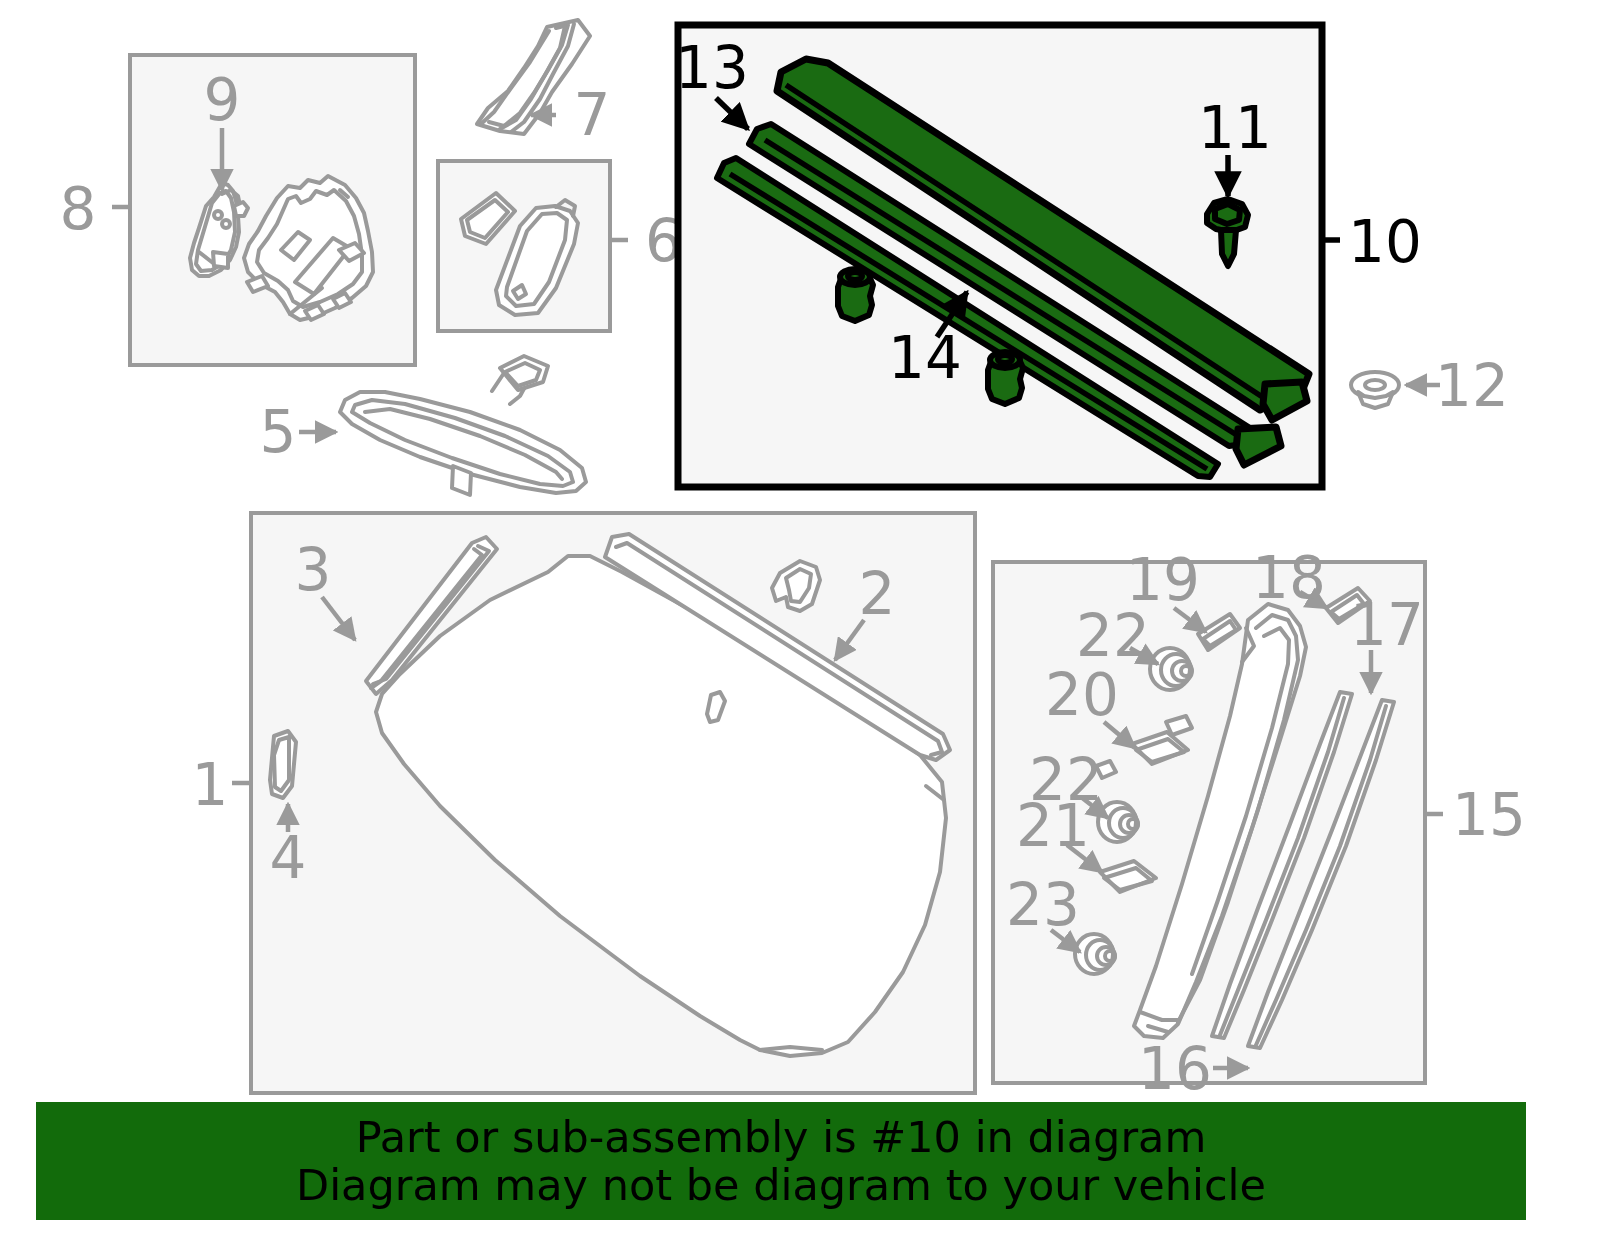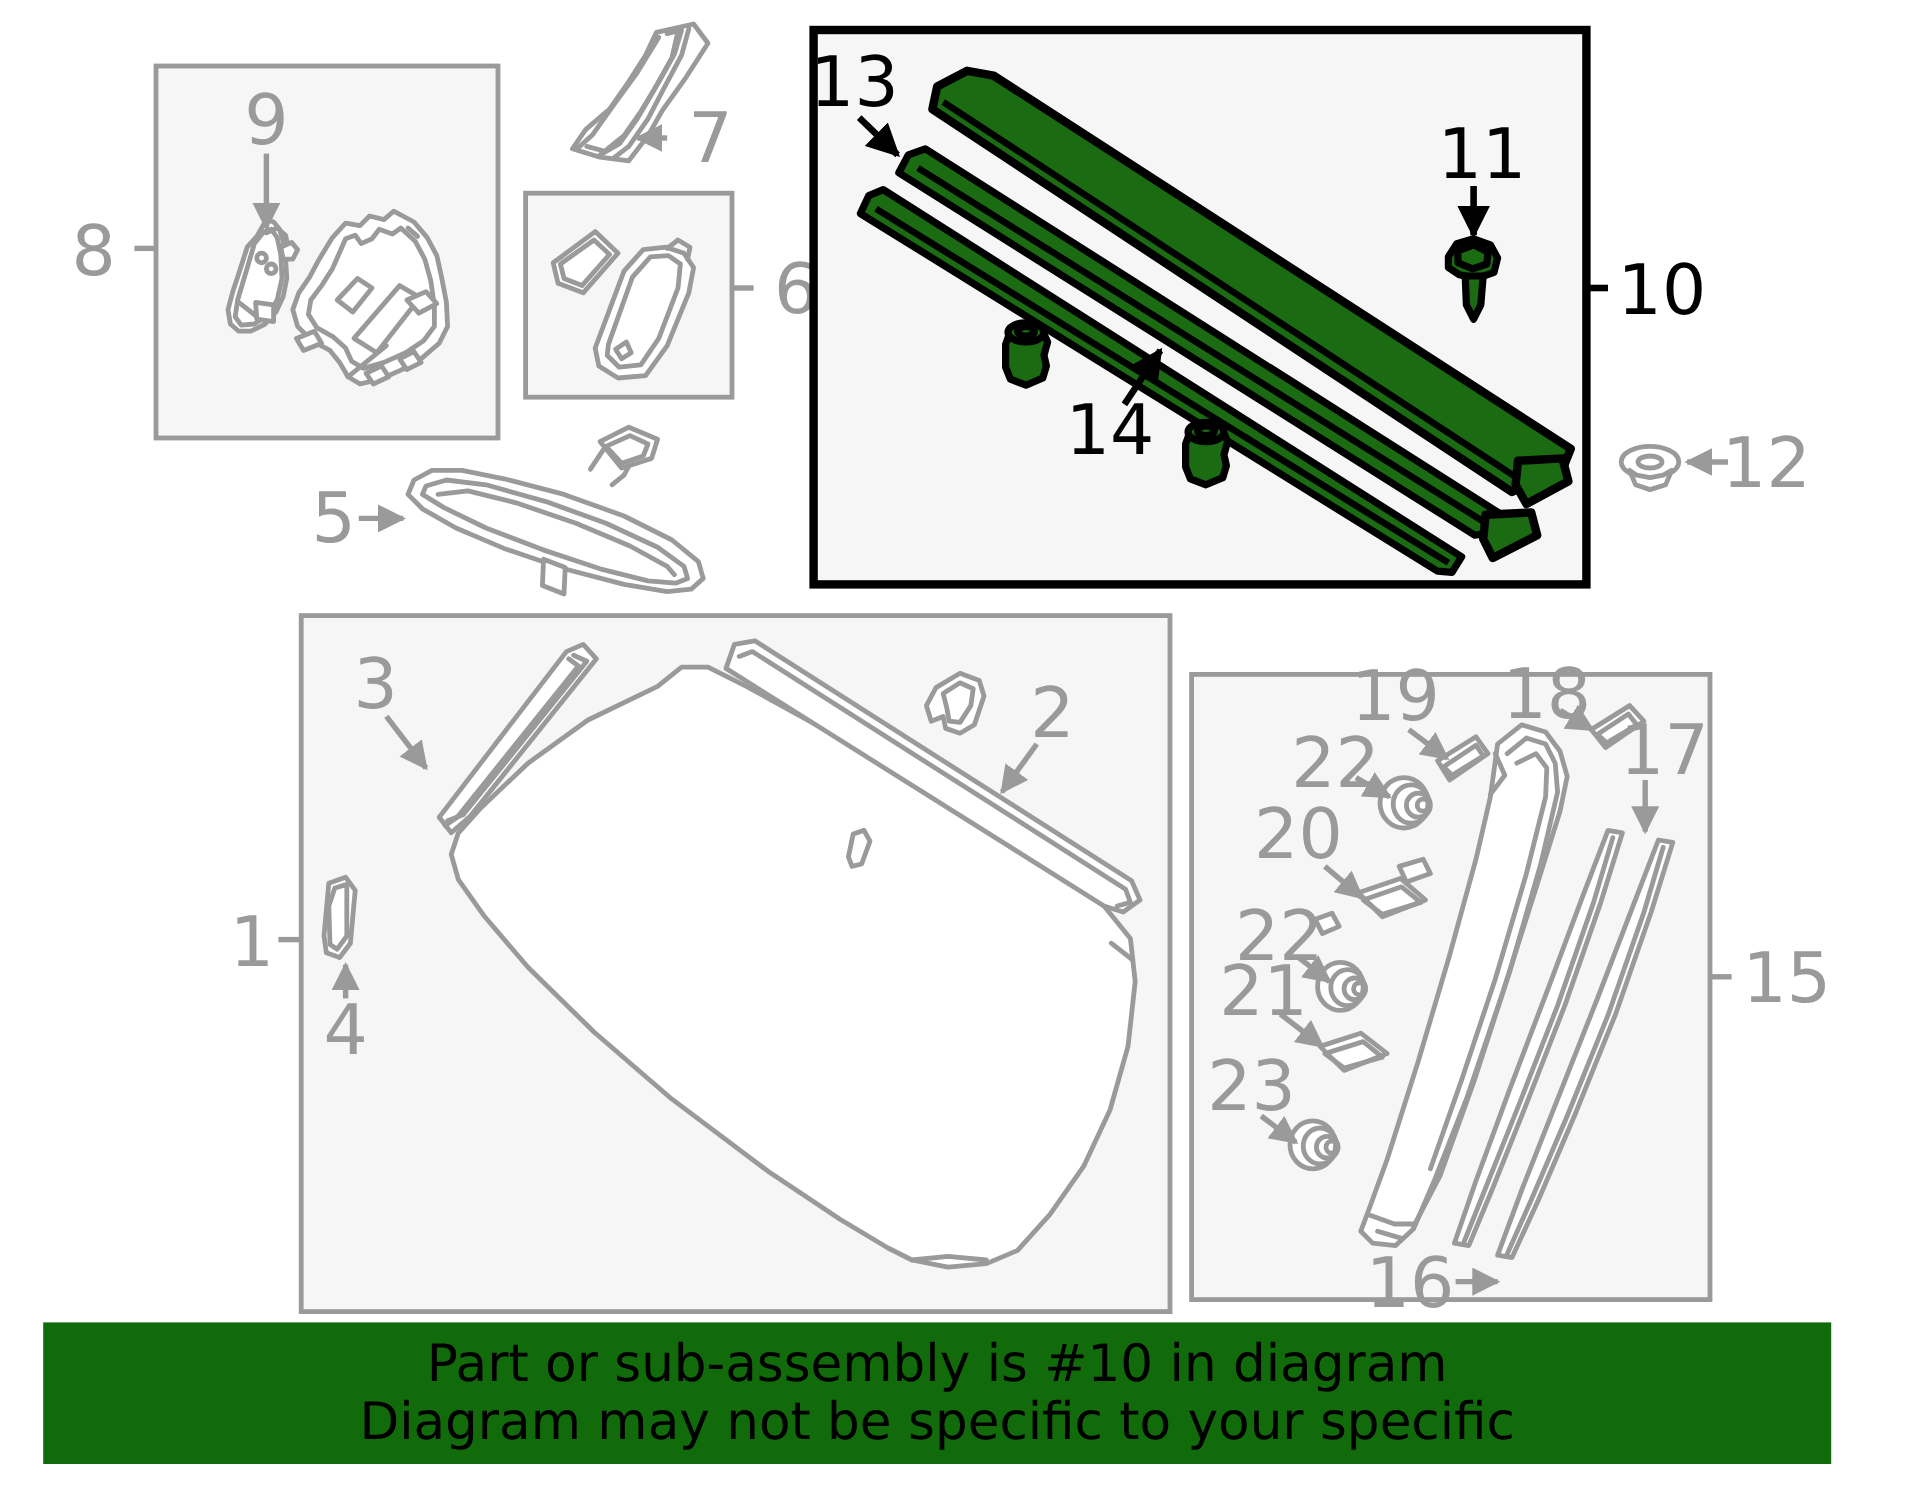--- a/index.html
+++ b/index.html
@@ -480,16 +480,16 @@
     </g>
 
     <g>
       <path class="lead" d="M1425 814 L1443 814"></path>
       <text class="cal-label" x="1452" y="835" text-anchor="start">15</text>
     </g>
   </svg>
 
   <div class="banner">
     <div>Part or sub-assembly is #10 in diagram</div>
-    <div>Diagram may not be specific to your specific</div>
+    <div>Diagram may not be diagram to your vehicle</div>
   </div>
 
 </div>
 
 </body></html>

